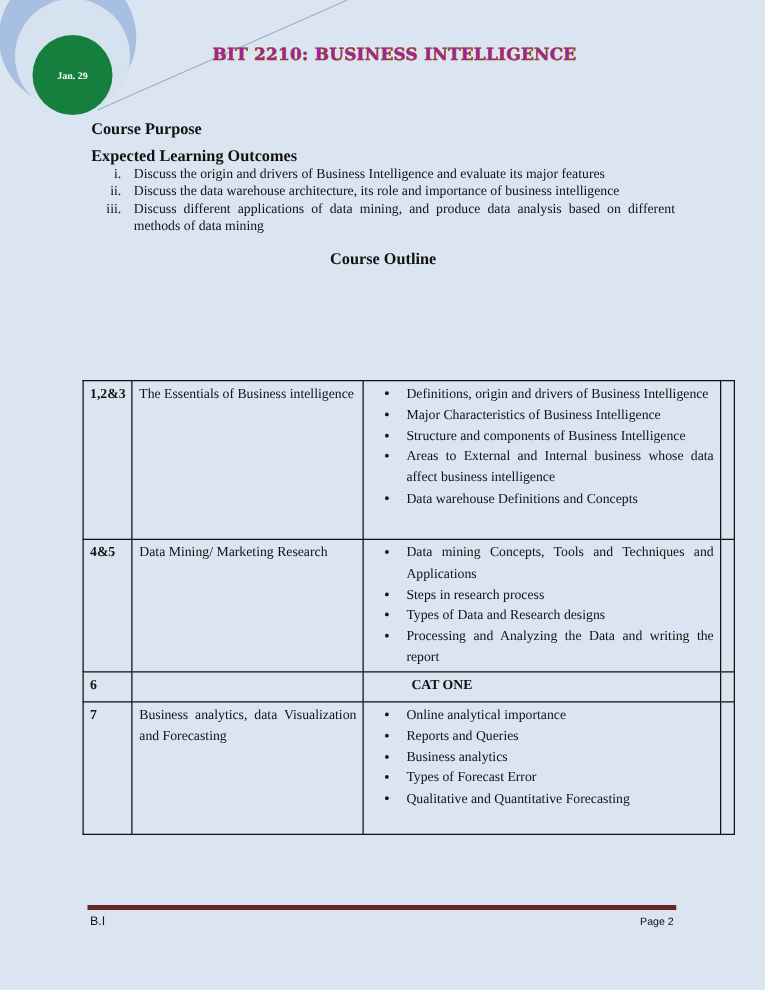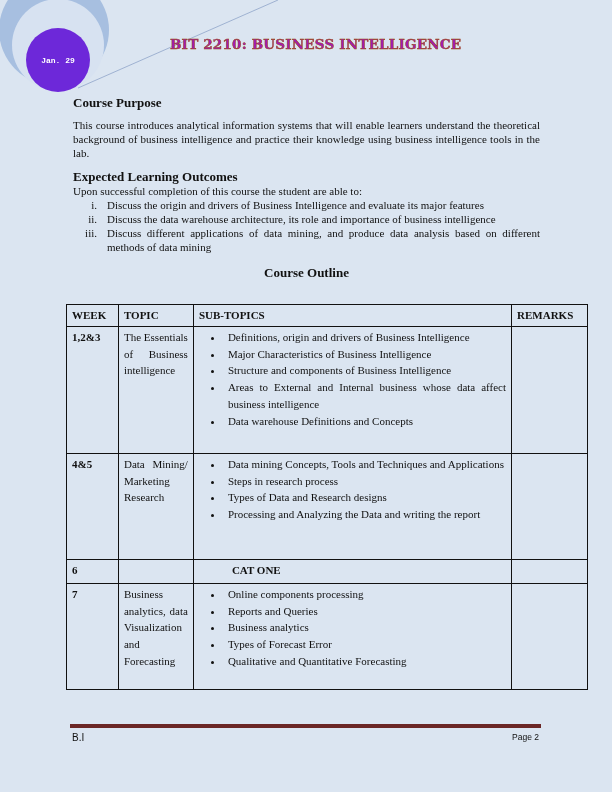--- a/index.html
+++ b/index.html
@@ -1,18 +1,18 @@
 <!DOCTYPE html>
 <html><head>
 <meta charset="utf-8">
 <style>
   html,body{margin:0;padding:0;}
   body{width:612px;height:792px;background:#dbe5f1;position:relative;overflow:hidden;font-family:"Liberation Serif",serif;color:#111;}
   .deco{position:absolute;left:0;top:0;width:612px;height:120px;pointer-events:none;}
-  .date-circle{position:absolute;left:26px;top:28px;width:64px;height:64px;border-radius:50%;background:#6d28d9;display:flex;align-items:center;justify-content:center;color:#fff;font-family:Liberation Mono, monospace;font-size:8px;font-weight:bold;}
+  .date-circle{position:absolute;left:26px;top:28px;width:64px;height:64px;border-radius:50%;background:#15803d;display:flex;align-items:center;justify-content:center;color:#fff;font-family:Liberation Serif, serif;font-size:8px;font-weight:bold;}
   .title{position:absolute;left:170px;top:36px;font-family:"DejaVu Serif",serif;font-weight:bold;font-size:13.5px;letter-spacing:0.2px;color:#a21caf;-webkit-text-stroke:0.5px #9a4a0e;white-space:nowrap;}
   .content{position:absolute;left:73px;top:96px;width:467px;font-size:11px;line-height:14px;}
   h3{font-size:13px;font-weight:bold;margin:0;font-family:Liberation Serif, serif;}
   p{margin:0;text-align:justify;}
   .purpose-h{margin-bottom:8px;}
   .purpose{margin-bottom:10px;}
   ol{margin:0;padding:0;list-style:none;}
   ol li{display:flex;text-align:justify;}
   ol li .num{width:34px;text-align:right;padding-right:10px;flex:none;box-sizing:border-box;}
   ol li .txt{flex:1;}
@@ -39,50 +39,42 @@
 </svg>
 
 <div class="date-circle">
   <span>Jan. 29</span>
 </div>
 
 <div class="title">BIT 2210: BUSINESS INTELLIGENCE</div>
 
 <div class="content">
   <h3 class="purpose-h">Course Purpose</h3>
-  <p class="purpose">This course introduces analytical information systems that will enable learners understand the theoretical background of business intelligence and practice their knowledge using business intelligence tools in the lab.</p>
 
   <h3>Expected Learning Outcomes</h3>
-  <p>Upon successful completion of this course the student are able to:</p>
   <ol>
     <li>
         <span class="num">i.</span>
         <span class="txt">Discuss  the origin and drivers of Business Intelligence and evaluate its major features</span>
       </li>
     <li>
         <span class="num">ii.</span>
         <span class="txt">Discuss the data warehouse architecture, its role and importance of business intelligence</span>
       </li>
     <li>
         <span class="num">iii.</span>
         <span class="txt">Discuss different applications of data mining, and produce data analysis based on different methods of data mining</span>
       </li>
   </ol>
 
   <h3 class="outline-h">Course Outline</h3>
 </div>
 
 <table>
   <tbody>
-      <tr>
-    <th class="c1">WEEK</th>
-    <th class="c2">TOPIC</th>
-    <th class="c3">SUB-TOPICS</th>
-    <th class="c4">REMARKS</th>
-  </tr>
   <tr style="height:127px;">
     <td class="week">1,2&amp;3</td>
     <td class="topic">The Essentials of Business intelligence</td>
     <td>
       <ul>
         <li>Definitions, origin and drivers of Business Intelligence</li>
         <li>Major Characteristics of Business Intelligence</li>
         <li>Structure and components of Business Intelligence</li>
         <li>Areas to External and Internal business whose data affect business intelligence</li>
         <li>Data warehouse Definitions and Concepts</li>
@@ -109,21 +101,21 @@
     <td style="padding-left:38px;font-weight:bold;">
       <span>CAT ONE</span>
     </td>
     <td></td>
   </tr>
   <tr style="height:106px;">
     <td class="week">7</td>
     <td class="topic">Business analytics, data Visualization and Forecasting</td>
     <td>
       <ul>
-        <li>Online components processing</li>
+        <li>Online analytical importance</li>
         <li>Reports and Queries</li>
         <li>Business analytics</li>
         <li>Types of Forecast Error</li>
         <li>Qualitative and Quantitative Forecasting</li>
       </ul>
     </td>
     <td></td>
   </tr>
 </tbody>
   </table>

